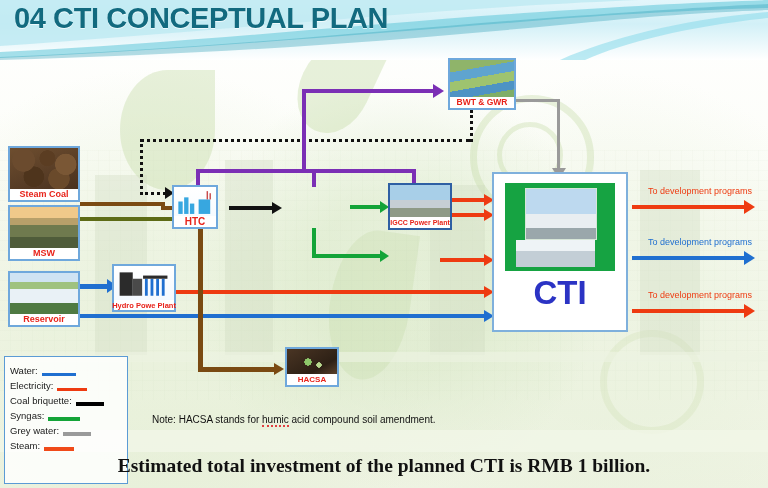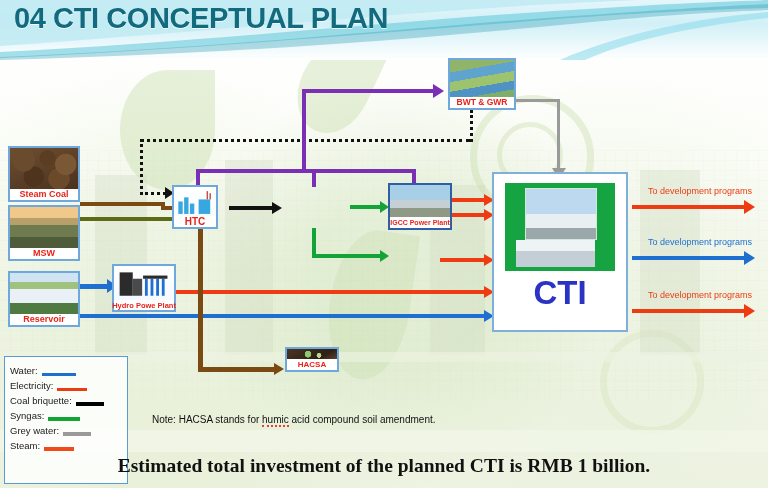--- a/index.html
+++ b/index.html
@@ -239,21 +239,21 @@
     <div class="thumb th-igcc"></div>
     <div class="cap" style="font-size:7px;">IGCC Power Plant</div>
   </div>
 
 
   <div class="node" style="left:448px;top:58px;width:68px;height:52px;">
     <div class="thumb th-bwt"></div>
     <div class="cap" style="font-size:8.5px;">BWT &amp; GWR</div>
   </div>
 
-  <div class="node" style="left:285px;top:347px;width:54px;height:25px;">
+  <div class="node" style="left:285px;top:347px;width:54px;height:40px;">
     <div class="thumb th-hacsa"></div>
     <div class="cap" style="font-size:8px;">HACSA</div>
   </div>
 
   <div class="cti" style="left:492px;top:172px;width:136px;height:160px;">
     <div class="cti-img">
       <div class="cti-photo"></div>
       <div class="cti-plant"></div>
     </div>
     <div class="cti-label">CTI</div>

